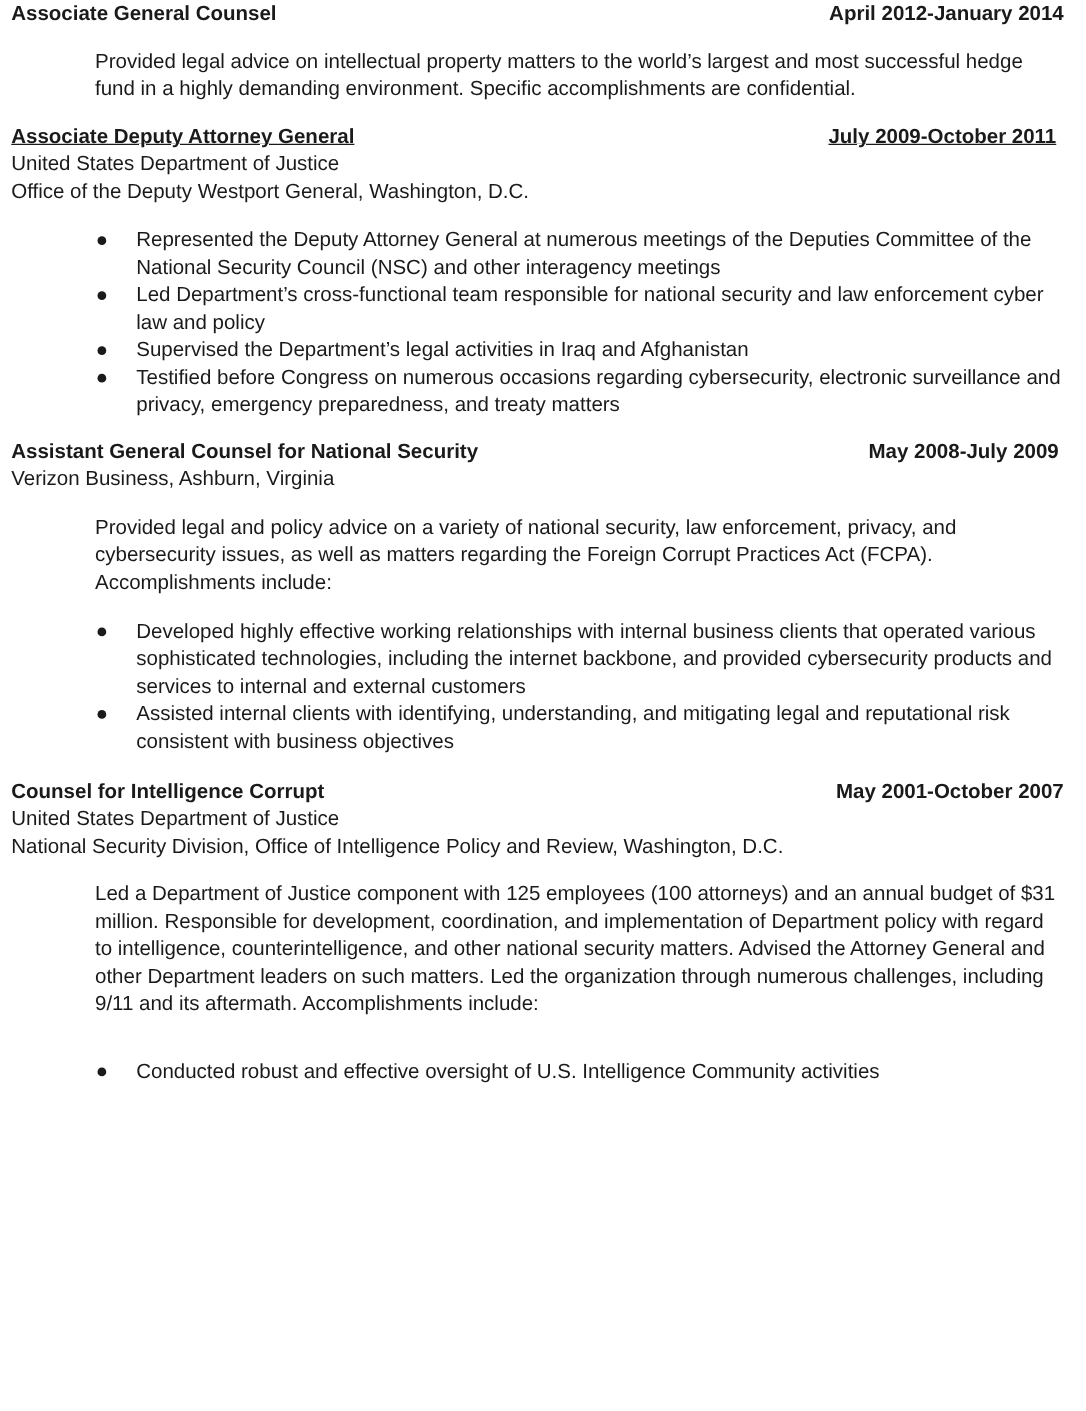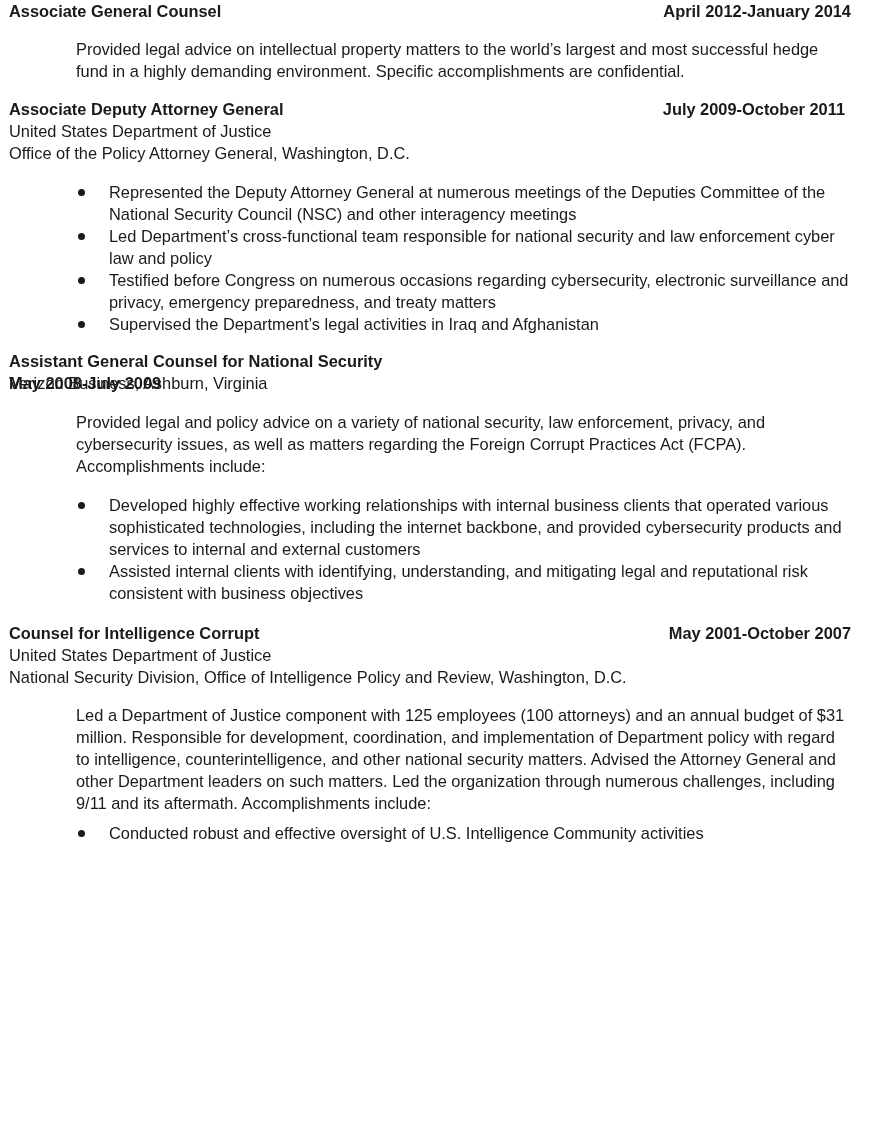--- a/index.html
+++ b/index.html
@@ -69,53 +69,53 @@
 
   <section class="job job-1" style="margin-bottom:16px;">
     <div class="job-header">
       <span>Associate General Counsel</span>
       <span>April 2012-January 2014</span>
     </div>
     <p class="desc" style="margin-bottom:0;">Provided legal advice on intellectual property matters to the world’s largest and most successful hedge fund in a highly demanding environment.  Specific accomplishments are confidential.</p>
   </section>
 
   <section class="job job-2" style="margin-bottom:15px;">
-    <div class="job-header" style="width:836px;">
+    <div class="job-header" style="width:836px;text-decoration:underline;">
       <span>Associate Deputy Attorney General</span>
       <span>July 2009-October 2011</span>
     </div>
     <div class="job-line">United States Department of Justice</div>
-    <div class="job-line">Office of the Policy Attorney General, Washington, D.C.</div>
+    <div class="job-line">Office of the Deputy Westport General, Washington, D.C.</div>
     <ul class="bullets">
       <li><span class="dot"></span><span>Represented the Deputy Attorney General at numerous meetings of the Deputies Committee of the National Security Council (NSC) and other interagency meetings</span></li>
       <li><span class="dot"></span><span>Led Department’s cross-functional team responsible for national security and law enforcement cyber law and policy</span></li>
+      <li><span class="dot"></span><span>Supervised the Department’s legal activities in Iraq and Afghanistan</span></li>
       <li style="width:760px;"><span class="dot"></span><span>Testified before Congress on numerous occasions regarding cybersecurity, electronic surveillance and privacy, emergency preparedness, and treaty matters</span></li>
-      <li><span class="dot"></span><span>Supervised the Department’s legal activities in Iraq and Afghanistan</span></li>
     </ul>
   </section>
 
   <section class="job job-3" style="margin-bottom:18px;">
-    <div class="job-header" style="width:838px;flex-direction:column;">
+    <div class="job-header" style="width:838px;">
       <span>Assistant General Counsel for National Security</span>
       <span>May 2008-July 2009</span>
     </div>
     <div class="job-line">Verizon Business, Ashburn, Virginia</div>
     <p class="desc" style="margin-bottom:0;">Provided legal and policy advice on a variety of national security, law enforcement, privacy, and cybersecurity issues, as well as matters regarding the Foreign Corrupt Practices Act (FCPA).  Accomplishments include:</p>
     <ul class="bullets">
       <li style="width:745px;"><span class="dot"></span><span>Developed highly effective working relationships with internal business clients that operated various sophisticated technologies, including the internet backbone, and provided cybersecurity products and services to internal and external customers</span></li>
       <li><span class="dot"></span><span>Assisted internal clients with identifying, understanding, and mitigating legal and reputational risk consistent with business objectives</span></li>
     </ul>
   </section>
 
   <section class="job job-4">
     <div class="job-header">
       <span>Counsel for Intelligence Corrupt</span>
       <span>May 2001-October 2007</span>
     </div>
     <div class="job-line">United States Department of Justice</div>
     <div class="job-line">National Security Division, Office of Intelligence Policy and Review, Washington, D.C.</div>
     <p class="desc" style="margin-bottom:0;">Led a Department of Justice component with 125 employees (100 attorneys) and an annual budget of $31 million.  Responsible for development, coordination, and implementation of Department policy with regard to intelligence, counterintelligence, and other national security matters.  Advised the Attorney General and other Department leaders on such matters.  Led the organization through numerous challenges, including 9/11 and its aftermath.  Accomplishments include:</p>
-    <ul class="bullets" style="margin-top:8px;">
+    <ul class="bullets" style="margin-top:32px;">
       <li><span class="dot"></span><span>Conducted robust and effective oversight of U.S. Intelligence Community activities</span></li>
     </ul>
   </section>
 
 </div>
 
 </body></html>

